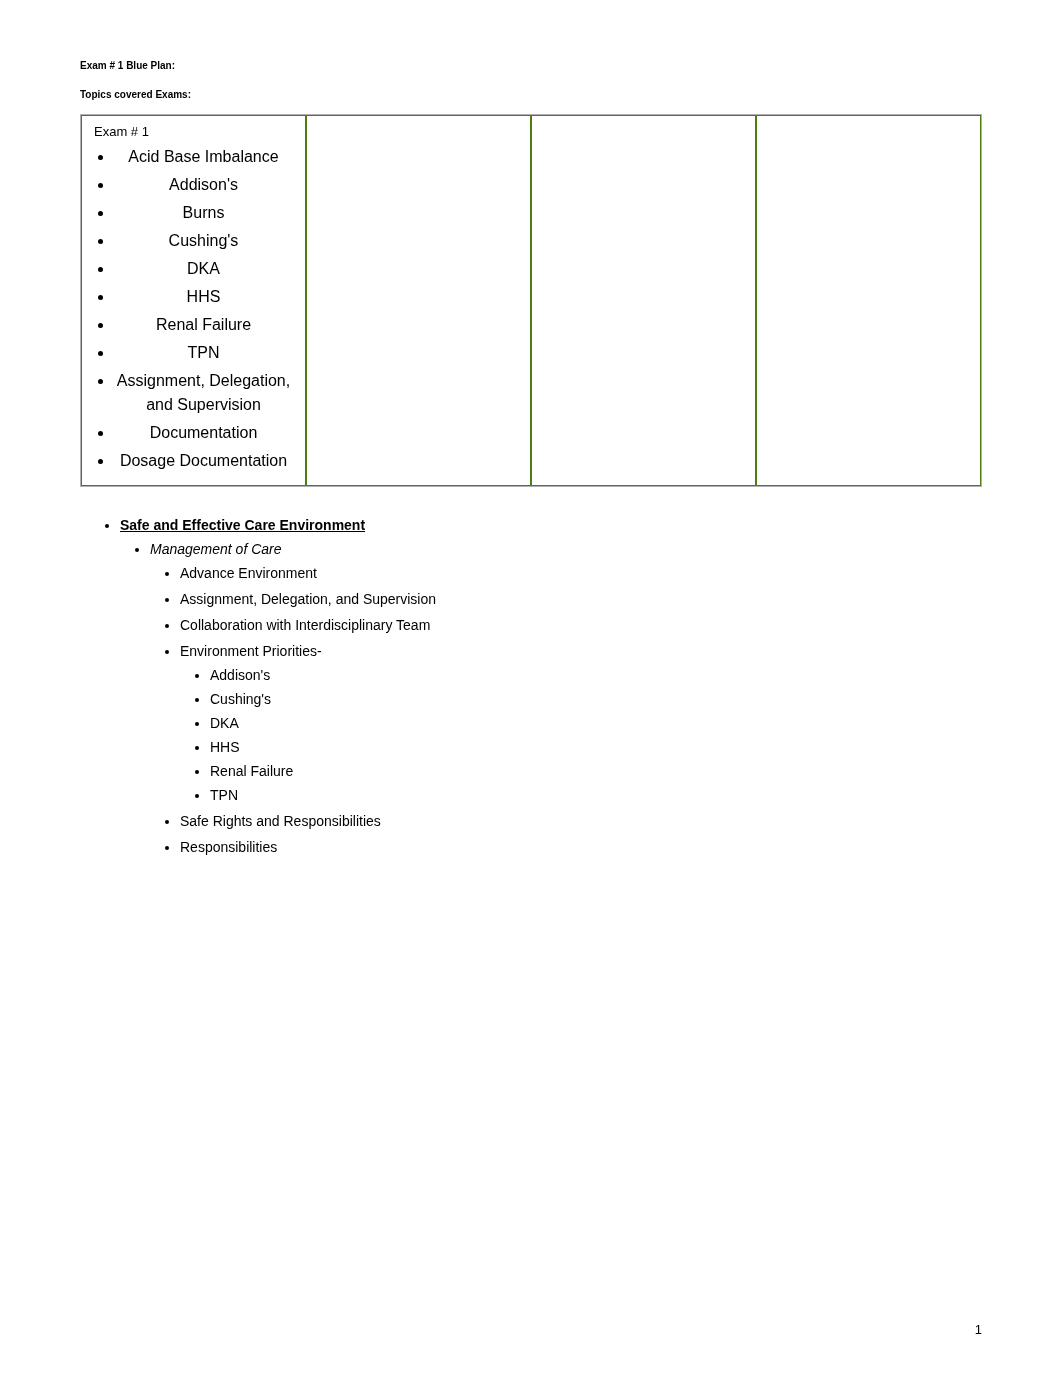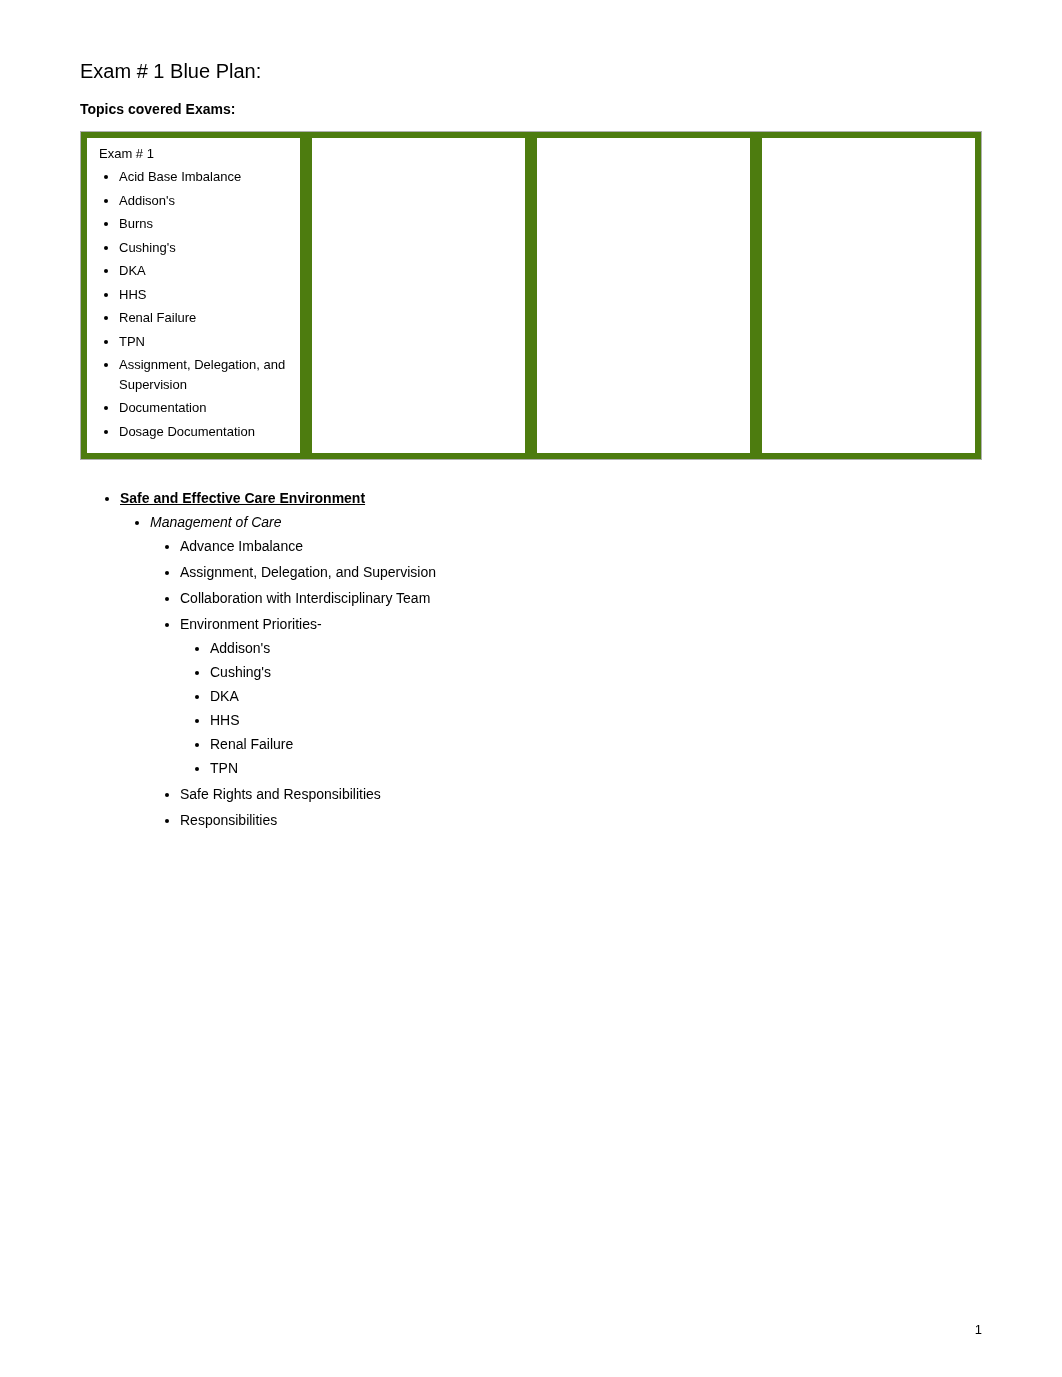--- a/index.html
+++ b/index.html
@@ -12,66 +12,67 @@
       font-family: Arial, sans-serif;
       font-size: 14px;
       color: #000;
       background: #fff;
       width: 1062px;
       min-height: 1377px;
       padding: 60px 80px;
     }
 
     .page-title {
-      font-weight: normal;
-      font-size: 20px;
+      font-weight: bold;
+      font-size: 10px;
       margin-bottom: 18px;
     }
 
     .topics-label {
       font-weight: bold;
-      font-size: 14px;
+      font-size: 10px;
       margin-bottom: 14px;
     }
 
     .table-container {
       border: 1px solid #b0b0b0;
       margin-bottom: 30px;
       width: 100%;
     }
 
     .table-grid {
       display: grid;
       grid-template-columns: 1fr 1fr 1fr 1fr;
       border-collapse: collapse;
     }
 
     .table-cell {
-      border: 6px solid #4d7c0f;
+      border: 1px solid #4d7c0f;
       padding: 8px 12px;
       vertical-align: top;
       min-height: 260px;
     }
 
     .table-cell-header {
       font-size: 13px;
       margin-bottom: 6px;
       color: #000;
     }
 
     .table-cell ul {
       list-style: disc;
       padding-left: 20px;
       margin: 0;
     }
 
     .table-cell ul li {
       margin-bottom: 4px;
-      font-size: 13px;
+      font-size: 16px;
       line-height: 1.5;
+      text-align: center;
     }
 
     .main-content {
       padding-left: 20px;
     }
 
     .level1-list {
       list-style: disc;
       padding-left: 20px;
     }
@@ -163,21 +164,21 @@
 
 <div class="main-content">
   <ul class="level1-list">
     <li>
       <span class="level1-label">Safe and Effective Care Environment</span>
       <ul class="level2-list">
         <li>
           <span class="level2-italic">Management of Care</span>
           <ul class="level3-list">
             <li>
-              <span>Advance Imbalance</span>
+              <span>Advance Environment</span>
             </li>
             <li>
               <span>Assignment, Delegation, and Supervision</span>
             </li>
             <li>
               <span>Collaboration with Interdisciplinary Team</span>
             </li>
             <li>
               <span>Environment Priorities-</span>
               <ul class="level4-list">

